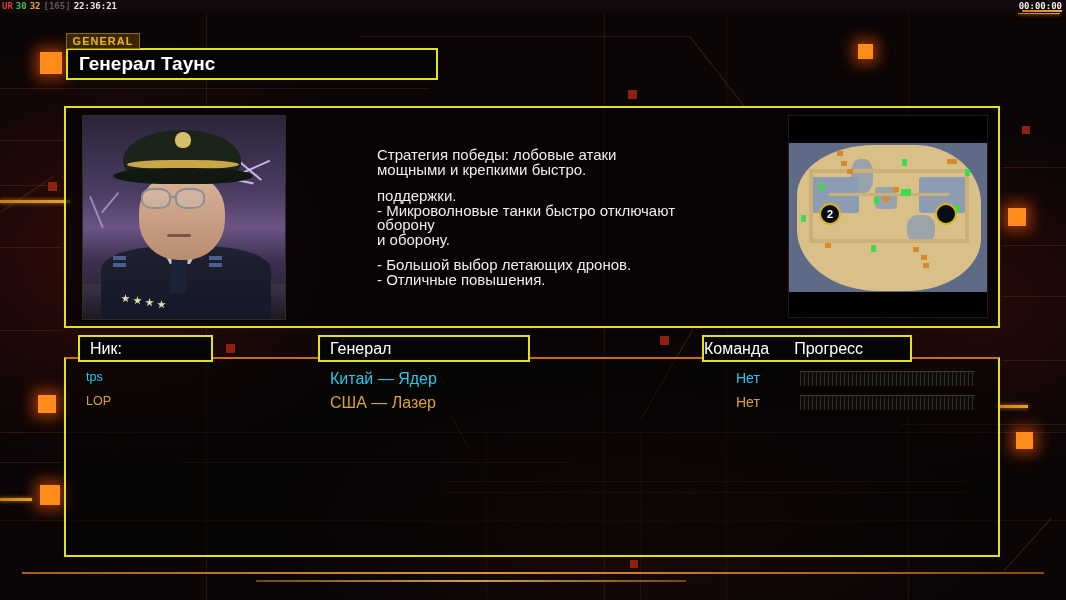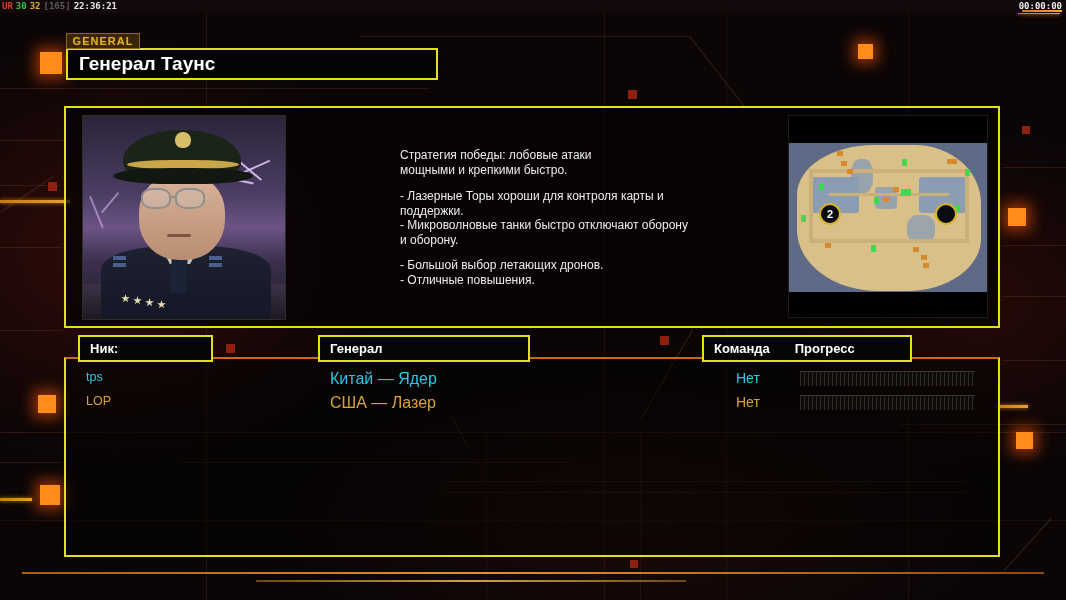--- a/index.html
+++ b/index.html
@@ -91,22 +91,22 @@
   #ptie { position:absolute; left:88px; top:133px; width:16px; height:44px;
            background:#1b2336; transform:skewX(-3deg); }
   #pshirt { position:absolute; left:76px; top:128px; width:42px; height:20px;
            background:#c8c2bc; clip-path:polygon(0 0,100% 0,74% 100%,26% 100%); }
   .pstar { position:absolute; width:9px; height:9px; background:#e4dcb4;
            clip-path:polygon(50% 0,61% 35%,98% 35%,68% 57%,79% 91%,50% 70%,21% 91%,32% 57%,2% 35%,39% 35%); }
   .pbar { position:absolute; width:13px; height:4px; background:#4a5f8a; }
   #pground { position:absolute; left:0; top:168px; width:204px; height:37px;
            background:linear-gradient(#3d3348,#1c1620); }
 
-  #descr { position:absolute; left:334px; top:40px; width:330px;
-           color:#ededed; font-size:12px; line-height:14.5px; }
+  #descr { position:absolute; left:311px; top:40px; width:330px;
+           color:#ededed; font-size:15px; line-height:14.5px; }
   #descr p { margin:0; }
   #descr .gap { height:12px; }
   #descr .gap2 { height:11px; }
 
   #minimap-frame { position:absolute; right:10px; top:7px; width:200px; height:203px;
            background:#000; border:1px solid #1b1b1b; overflow:hidden; }
   #minimap { position:absolute; left:0; top:27px; width:200px; height:149px;
            background:#5e6a86; }
   #mm-land { position:absolute; left:8px; top:2px; width:184px; height:146px;
            background:#d9c089; border-radius:42% 36% 40% 44% / 34% 40% 36% 42%; }
@@ -115,27 +115,27 @@
   .mm-bldg { position:absolute; width:6px; height:5px; background:#d8892a; }
   .mm-green { position:absolute; width:5px; height:7px; background:#3ddc50; }
   .mm-start { position:absolute; width:22px; height:22px; border-radius:50%;
            background:#0a0c14; border:2px solid #d8b32c;
            display:flex; align-items:center; justify-content:center;
            color:#fff; font-size:11px; font-weight:bold; }
 
   
   .hdr-box { position:absolute; height:27px; border:2px solid #e2e21c;
            background:#080506; display:flex; align-items:center; z-index:15; }
-  .hdr-box span { color:#fff; font-size:13px; font-weight:bold; }
+  .hdr-box span { color:#fff; font-size:16px; font-weight:normal; }
   #hdr-nick { left:78px; top:335px; width:135px; }
   #hdr-nick span { margin-left:10px; }
   #hdr-general { left:318px; top:335px; width:212px; }
   #hdr-general span { margin-left:10px; }
   #hdr-team { left:702px; top:335px; width:210px; }
-  #hdr-team .t1 { margin-left:10px; }
+  #hdr-team .t1 { }
   #hdr-team .t2 { margin-left:25px; }
 
   
   #list-panel { position:absolute; left:64px; top:357px; width:936px; height:200px;
            border:2px solid #e2e21c; border-top:2px solid #d06a12;
            background:rgba(6,3,4,0.55); z-index:14; }
   .prow { position:absolute; left:0; width:936px; height:24px; }
   .pname  { position:absolute; left:20px; top:3px; font-size:12.5px; }
   .pgen   { position:absolute; left:264px; top:3px; font-size:16px; }
   .pteam  { position:absolute; left:670px; top:3px; font-size:14px; }
@@ -251,21 +251,20 @@
       <div id="pcap"></div>
       <div id="pcapband"></div>
       <div id="pcapbrim"></div>
       <div id="pemblem"></div>
     </div>
 
     <div id="descr">
       <p>Стратегия победы: лобовые атаки</p>
       <p>мощными и крепкими быстро.</p>
       <div class="gap"></div>
-      <p>- Лазерные Торы хороши для контроля карты и</p>
       <p> поддержки.</p>
       <p>- Микроволновые танки быстро отключают оборону</p>
       <p> и оборону.</p>
       <div class="gap2"></div>
       <p>- Большой выбор летающих дронов.</p>
       <p>- Отличные повышения.</p>
     </div>
 
     <div id="minimap-frame">
       <div id="minimap">

